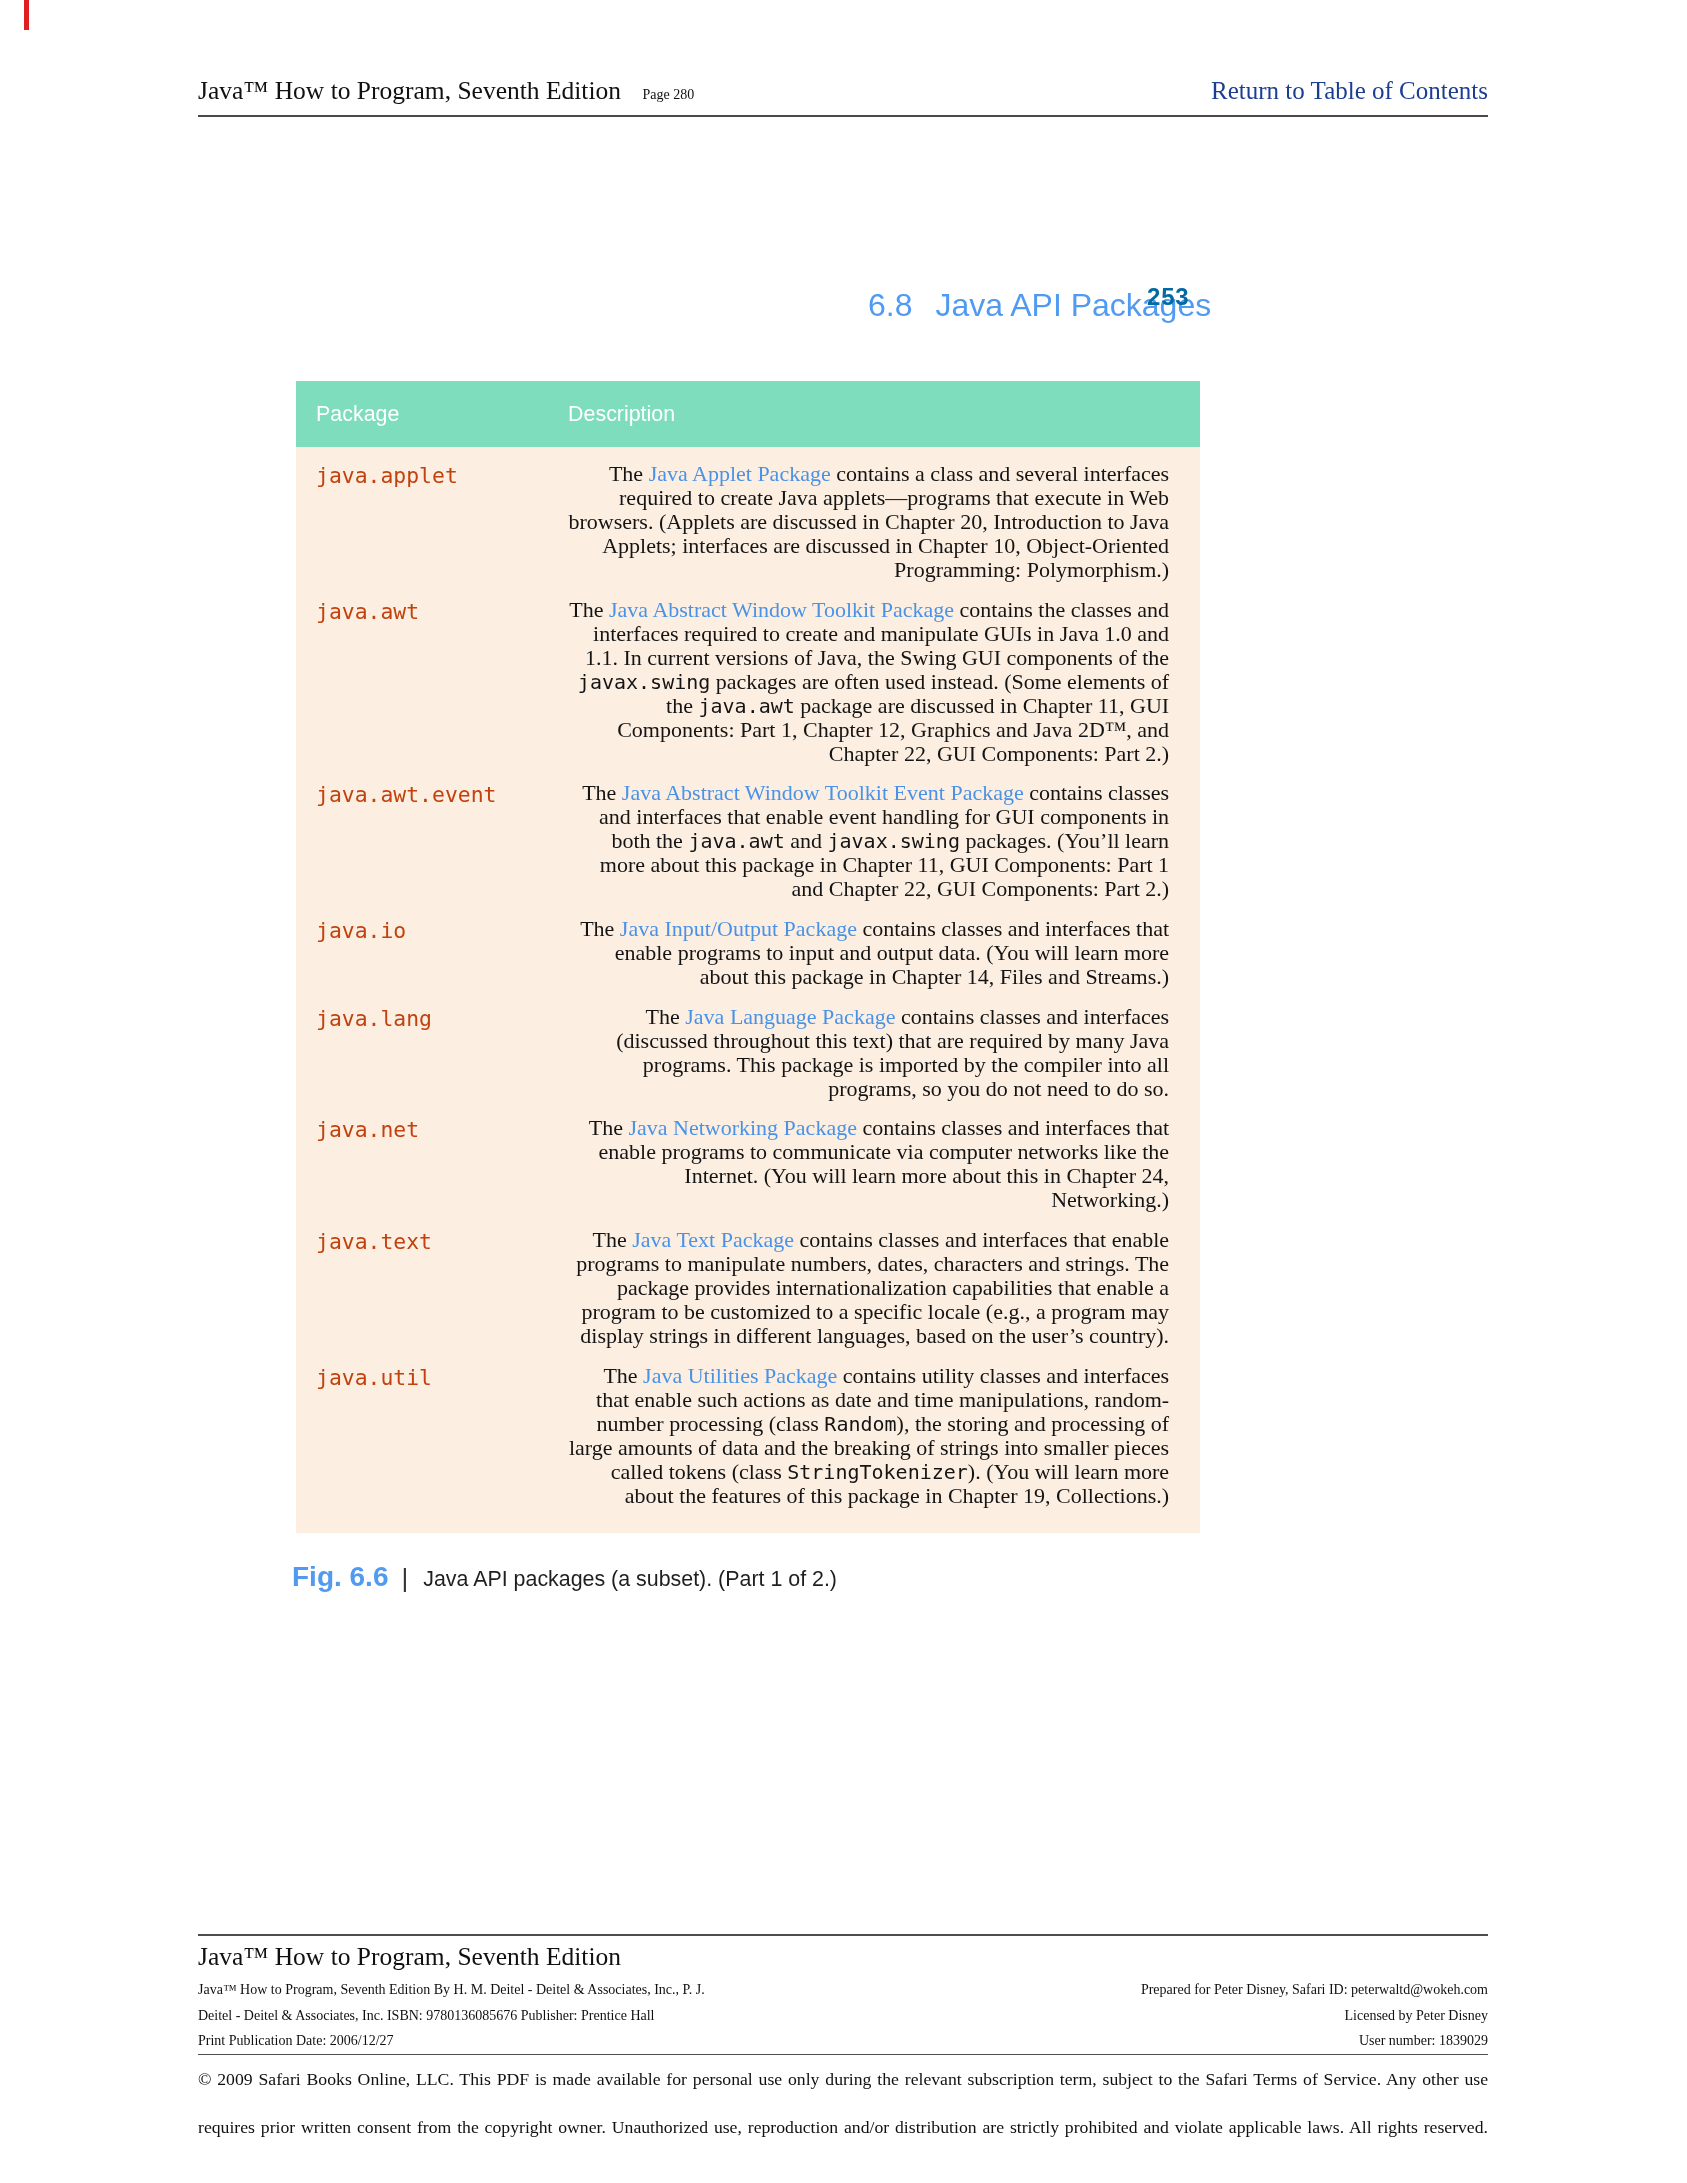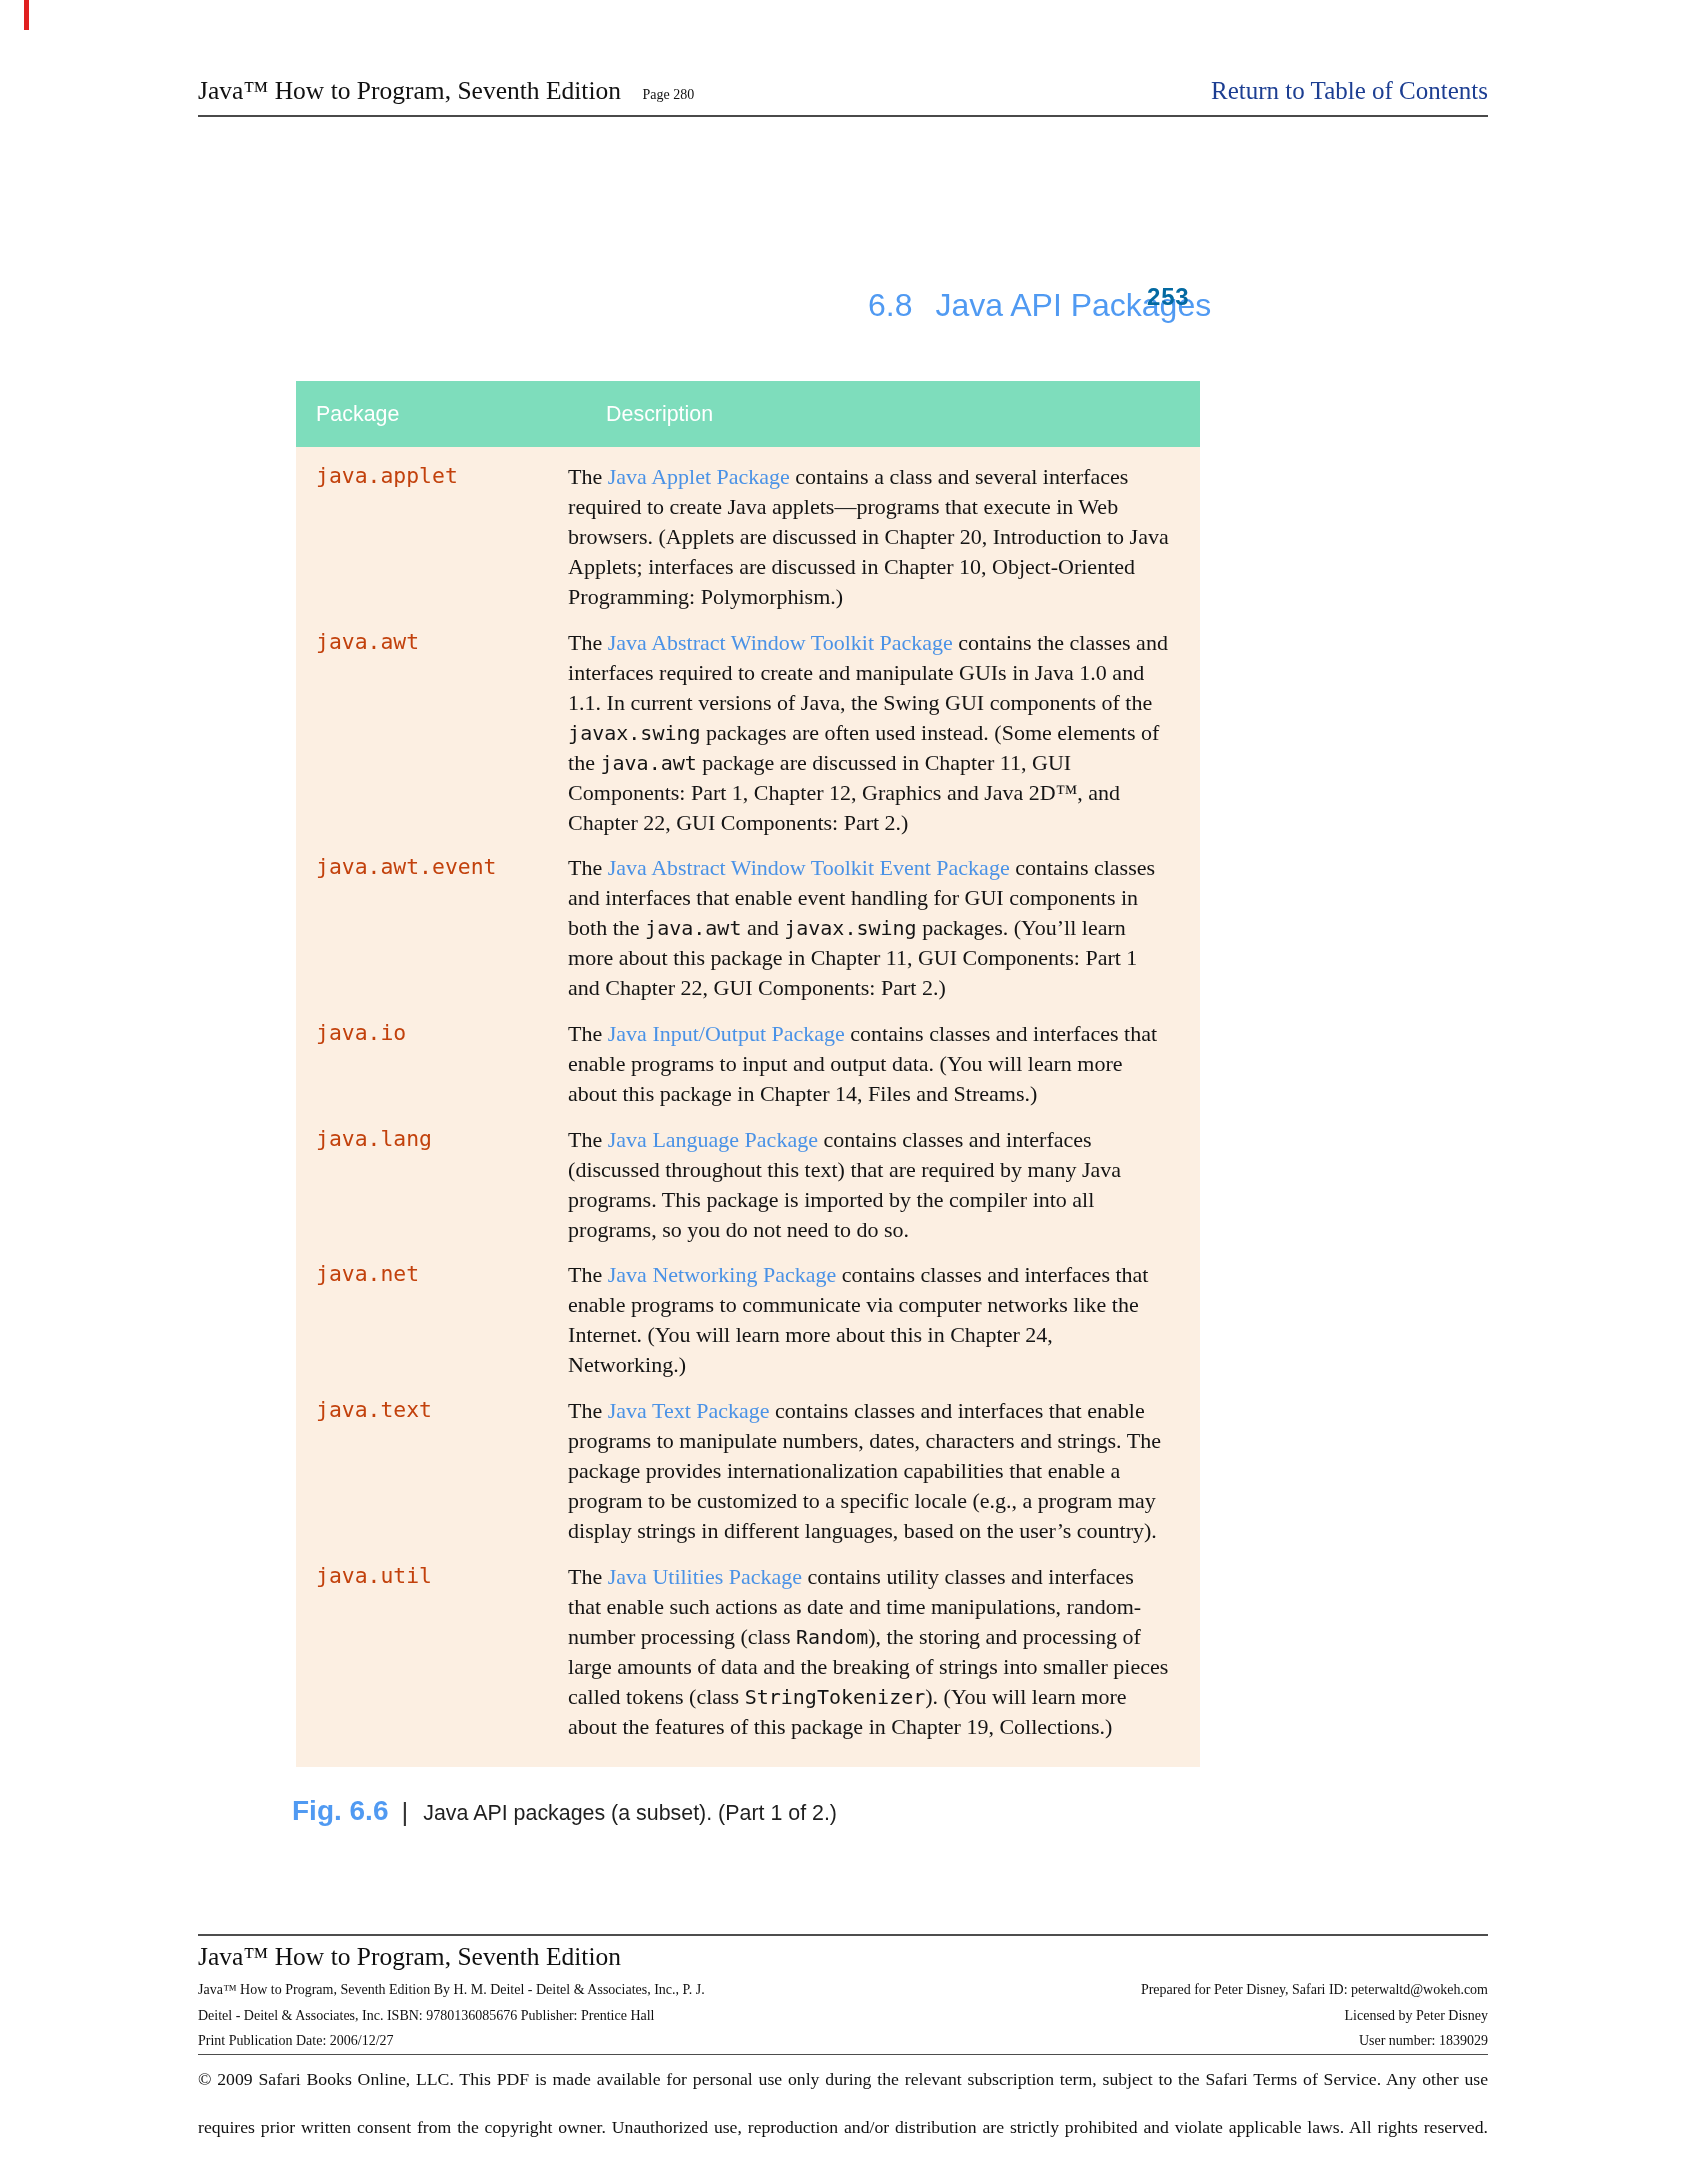--- a/index.html
+++ b/index.html
@@ -41,31 +41,31 @@
     letter-spacing:0.8px;
   }
 
   
   .table-wrap{position:absolute;left:292px;top:381px;width:910px;}
   .api-table{margin-left:4.1px;width:904px;}
   .thead{
     background:var(--teal);height:66px;display:flex;align-items:center;
     font-family:"Liberation Sans", sans-serif;font-size:21.4px;color:#ffffff;
   }
-  .th-package{width:310px;padding-left:20px;}
+  .th-package{width:272px;padding-left:20px;}
   .th-desc{flex:1;}
   .tbody{background:var(--peach);padding:15px 0 25px 0;}
   .trow{display:flex;margin-bottom:15.7px;}
   .trow:last-child{margin-bottom:0;}
   .tcell-pkg{
     width:272px;padding-left:20px;flex-shrink:0;
     font-family:"DejaVu Sans Mono", monospace;font-size:21.4px;line-height:28px;color:#c2410c;
   }
   .tcell-desc{
-    width:601px;font-size:22px;line-height:30px;color:#141414;
+    width:601px;font-size:22px;line-height:24px;color:#141414;text-align:right;
   }
   .seg-link{color:var(--link);cursor:pointer;}
   .seg-code{font-family:"DejaVu Sans Mono", monospace;font-size:20px;}
   .fig-caption{
     margin-top:28px;margin-left:0;
     font-family:"Liberation Sans", sans-serif;font-size:21.4px;color:#1f1f1f;
     display:flex;align-items:baseline;
   }
   .fig-label{font-size:28px;font-weight:bold;color:var(--headblue);}
   .fig-divider{font-size:26px;font-weight:300;color:#333;margin:0 15px 0 13px;position:relative;top:1.6px;}

